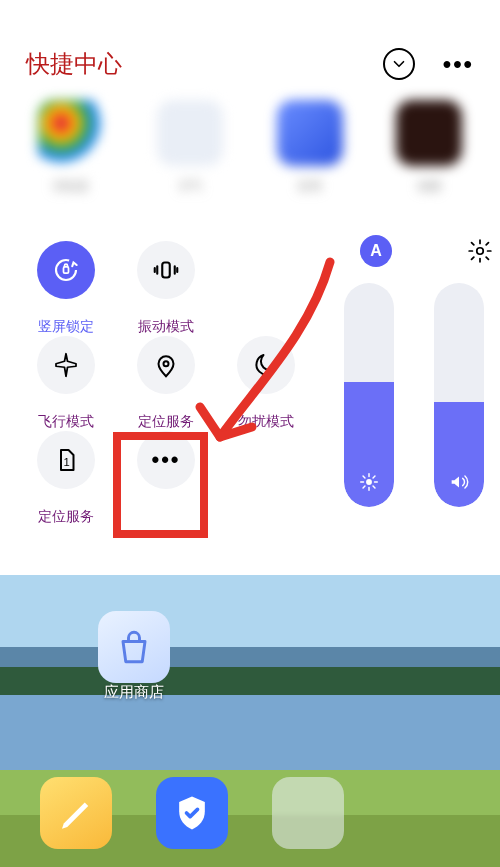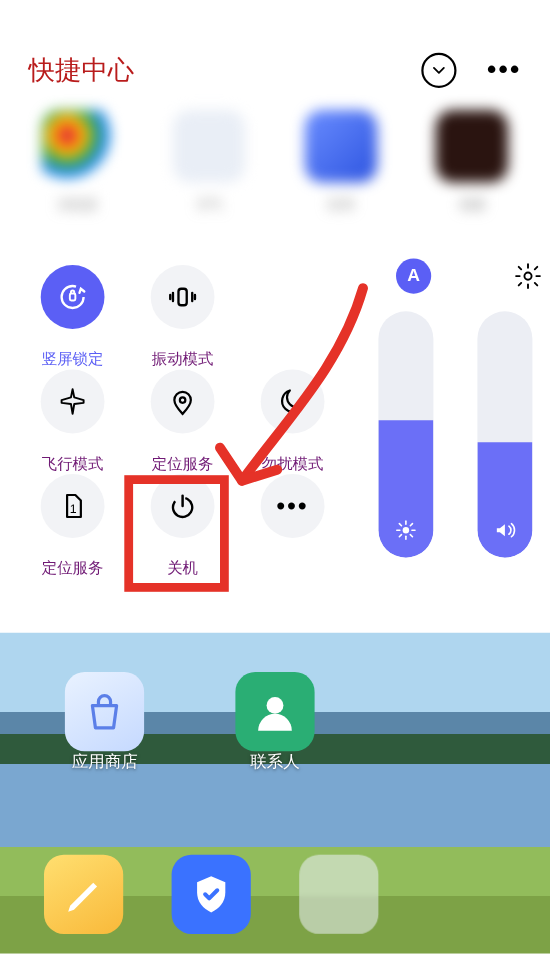--- a/index.html
+++ b/index.html
@@ -153,29 +153,20 @@
           <div class="t-btn">
             <svg viewBox="0 0 24 24">
                 <path d="M8 4h6l4 4v12H8z" fill="none" stroke="currentColor" stroke-width="1.6" stroke-linejoin="round"></path>
                 <text x="12.5" y="17" font-size="9" text-anchor="middle" fill="currentColor" font-family="Arial">1</text>
               </svg>
           </div>
           <div class="t-lbl">定位服务</div>
         </div>
         <div class="t-cell">
           <div class="t-btn">
-            <svg viewBox="0 0 24 24">
-                <circle cx="12" cy="13" r="7" fill="none" stroke="currentColor" stroke-width="1.7" stroke-dasharray="34 8" transform="rotate(-60 12 13)"></circle>
-                <line x1="12" y1="4.5" x2="12" y2="12" stroke="currentColor" stroke-width="1.8" stroke-linecap="round"></line>
-              </svg>
-          </div>
-          <div class="t-lbl">关机</div>
-        </div>
-        <div class="t-cell">
-          <div class="t-btn">
               <span class="more-btn-dots">•••</span>
             </div>
           <div class="t-lbl"></div>
         </div>
       </div>
 
     </div>
 
     <div class="sliders">
       <div class="auto-badge">A</div>
@@ -223,29 +214,20 @@
   <div class="dock-row">
     <div class="dock-item">
       <div class="dock-icon d1">
         <svg width="44" height="44" viewBox="0 0 24 24">
             <path d="M6 9h12l-1.5 11h-9L6 9z" fill="none" stroke="#5b7fe8" stroke-width="1.6" stroke-linejoin="round"></path>
             <path d="M9 9V7a3 3 0 016 0v2" fill="none" stroke="#5b7fe8" stroke-width="1.6"></path>
           </svg>
       </div>
       <div class="dock-label">应用商店</div>
     </div>
-    <div class="dock-item">
-      <div class="dock-icon d2">
-        <svg width="46" height="46" viewBox="0 0 24 24">
-            <circle cx="12" cy="9" r="4" fill="#fff"></circle>
-            <path d="M4 21a8 8 0 0116 0" fill="#fff"></path>
-          </svg>
-      </div>
-      <div class="dock-label">联系人</div>
-    </div>
     <div class="dock-item" style="visibility:hidden">
       <div class="dock-icon"></div>
         <div class="dock-label"></div>
     </div>
   </div>
 
   <div class="dock-row2">
     <div class="dock-icon di-note">
       <svg width="42" height="42" viewBox="0 0 24 24">
           <path d="M5 18L17 6l2 2L7 20l-3 1 1-3z" fill="#fff"></path>

